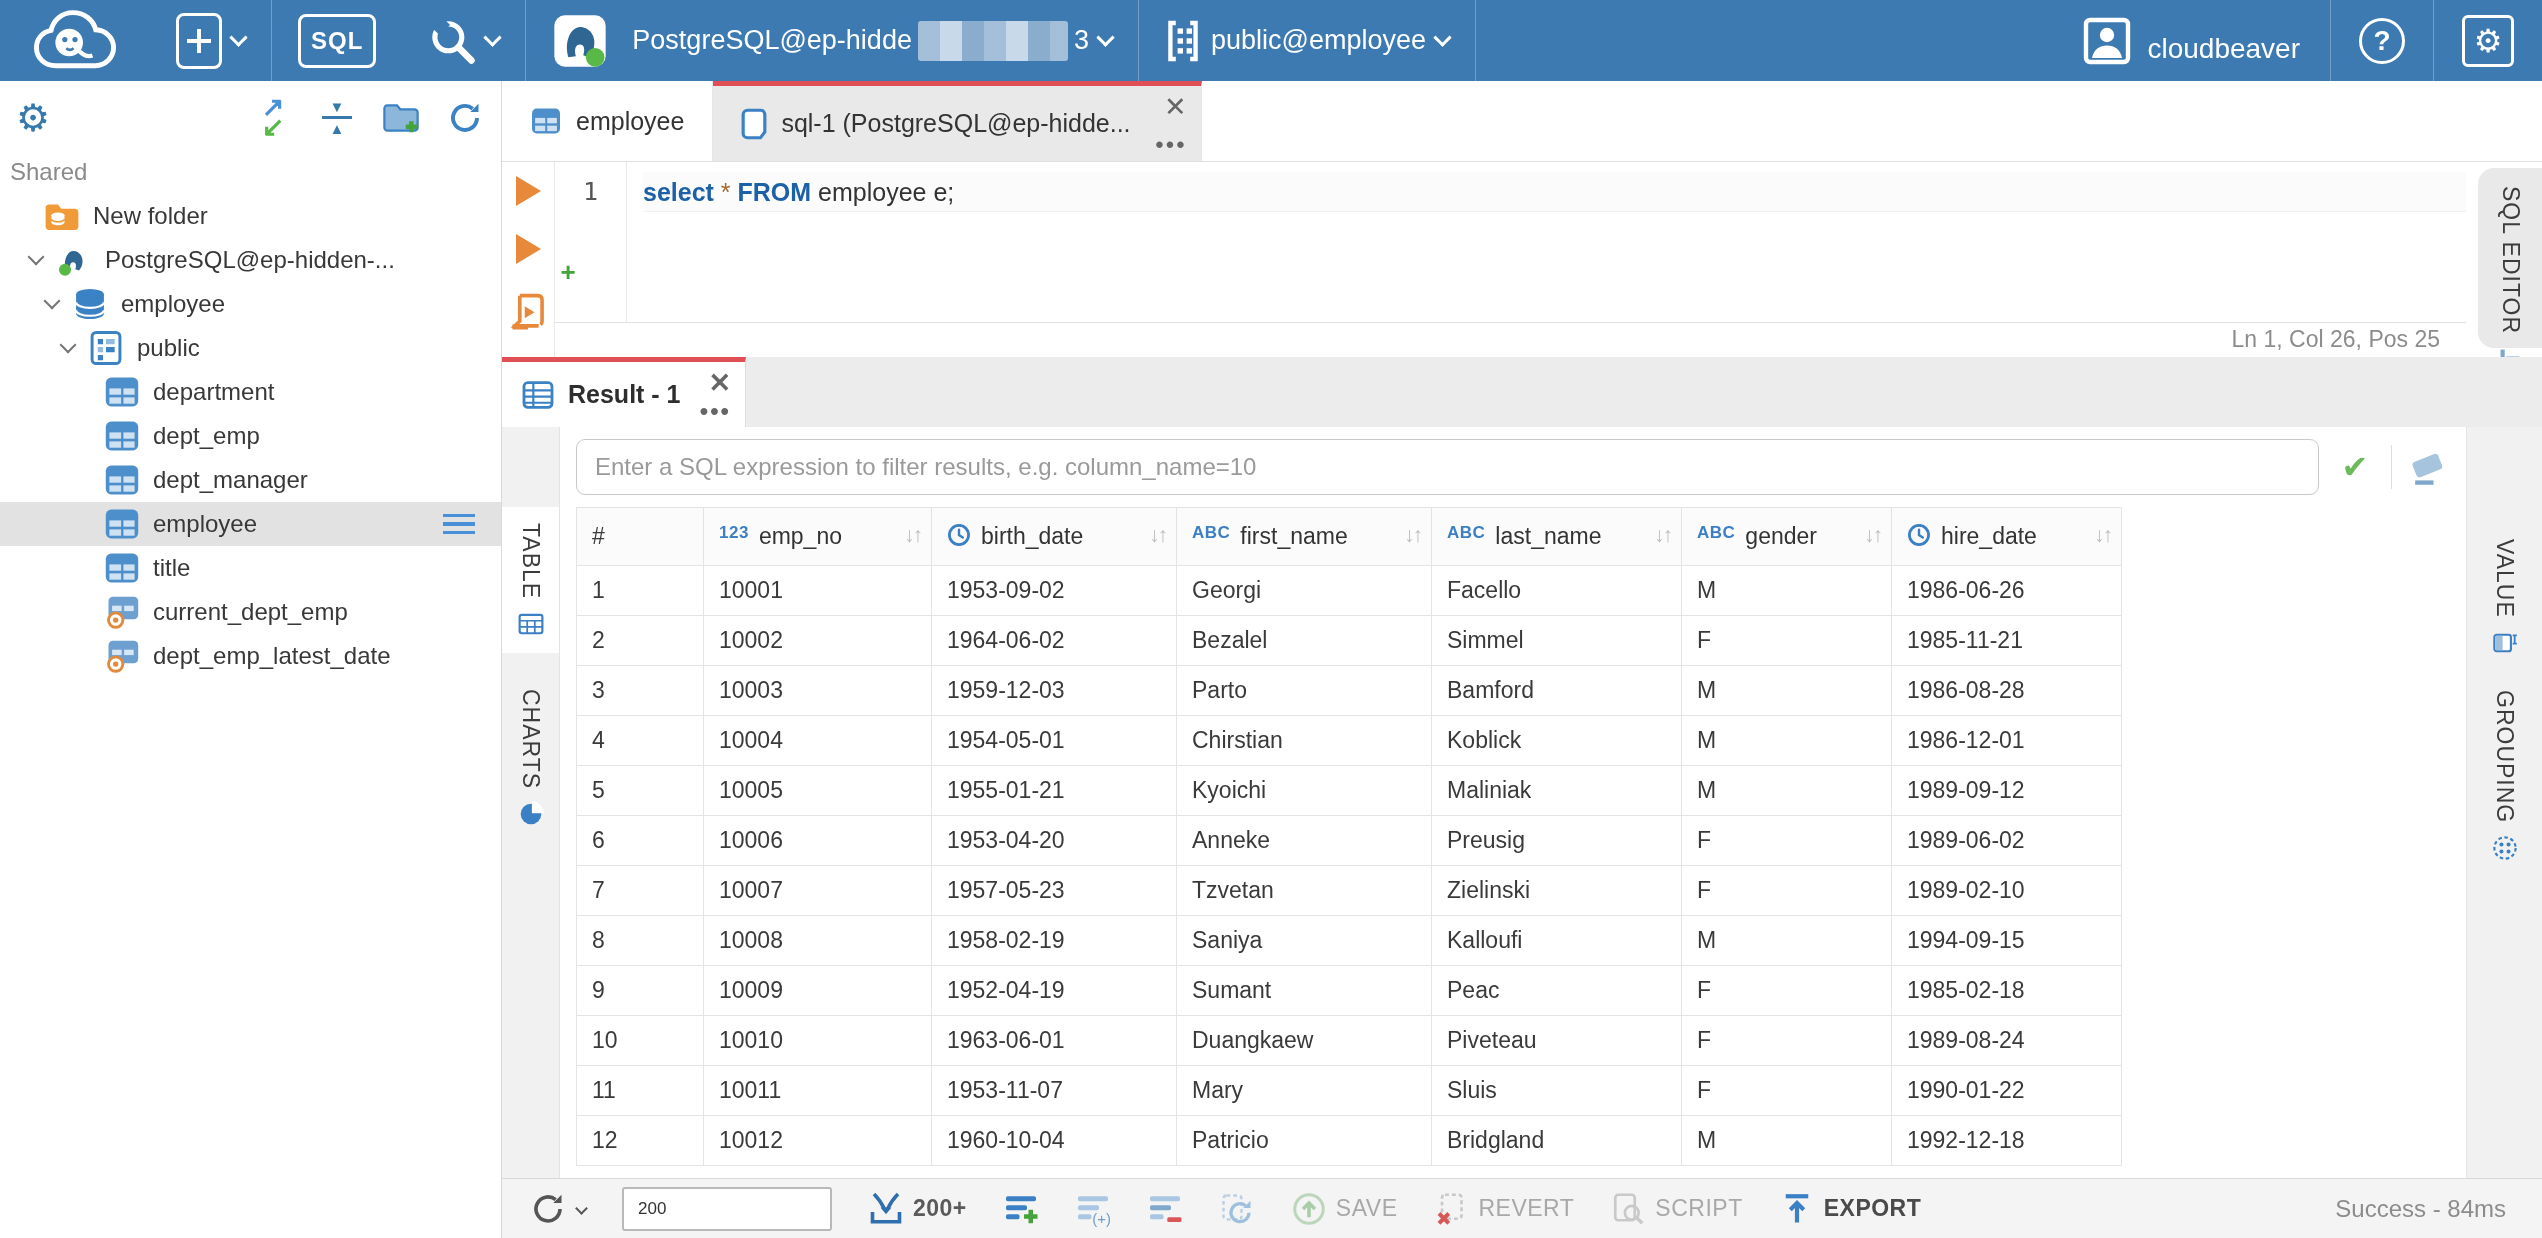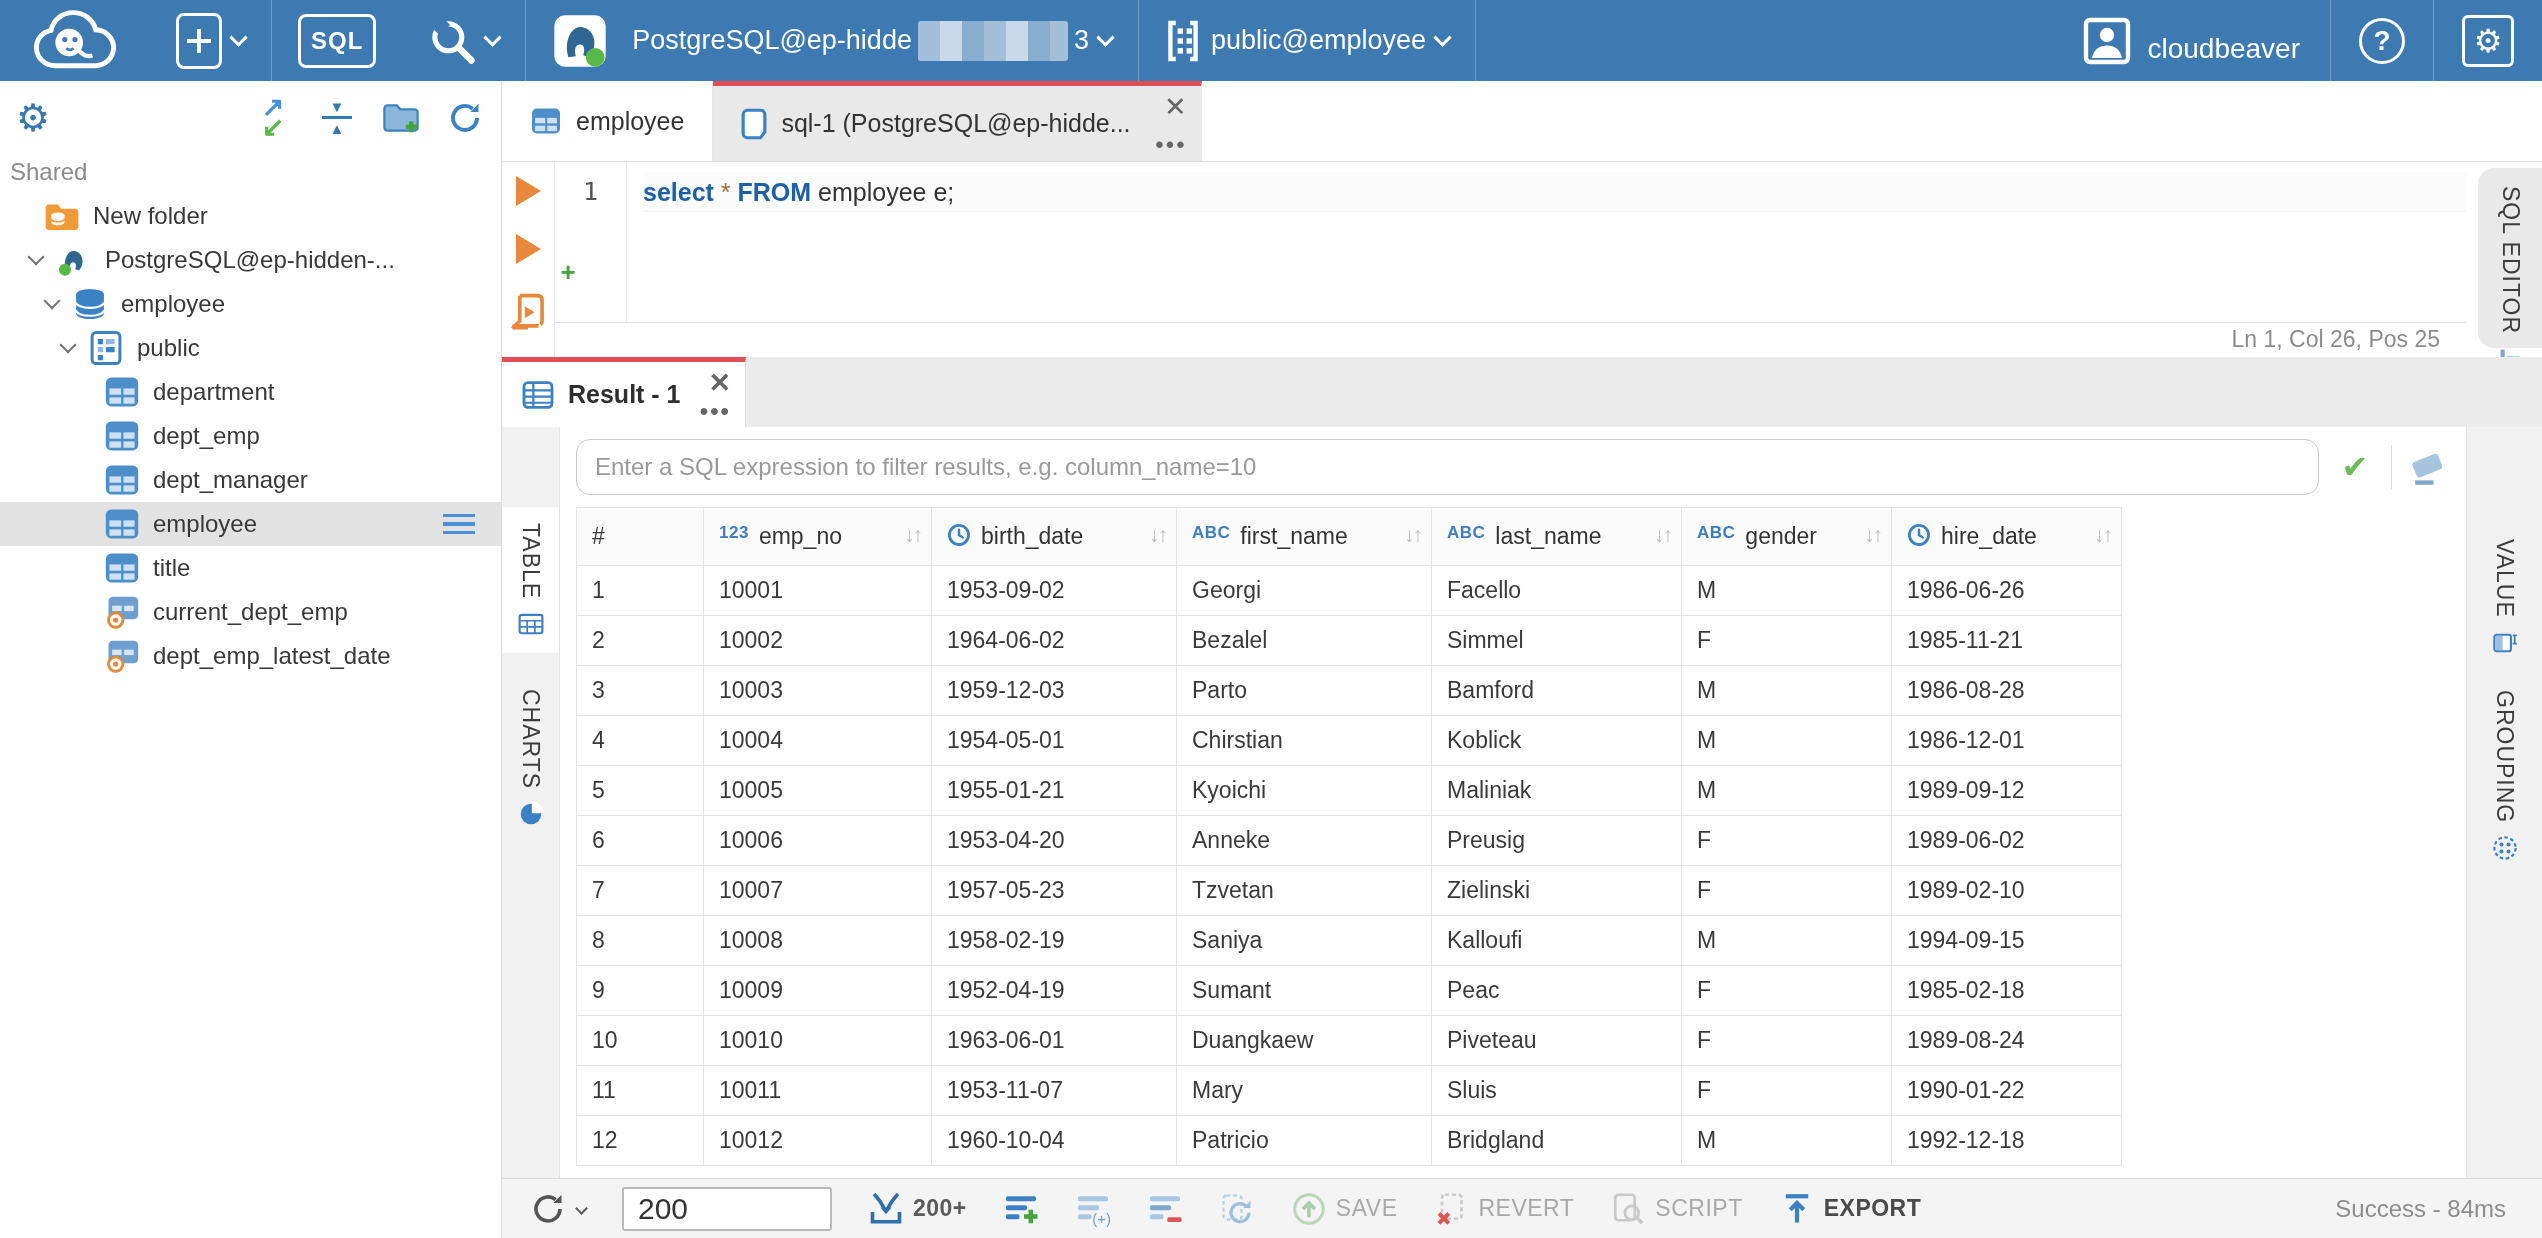--- a/index.html
+++ b/index.html
@@ -96,21 +96,21 @@
   .rtab .tico { width:32px; height:28px; flex:none; }
 
   
   .result-body { flex:1; display:flex; min-height:0; }
   .left-rail { width:58px; flex:none; background:#f1f1f1; border-right:1px solid #e3e3e3; display:flex; flex-direction:column; align-items:center; }
   .left-rail .vtab-table { margin-top:80px; background:#fff; width:100%; padding:16px 0; }
   .left-rail .vtab-charts { margin-top:22px; padding:14px 0; }
   .result-content { flex:1; display:flex; flex-direction:column; background:#fff; min-width:0; }
 
   .filter-row { height:80px; flex:none; display:flex; align-items:center; padding:0 16px; gap:14px; }
-  .filter-input { flex:1; height:56px; border:1px solid #c9c9c9; border-radius:14px; font-size:24px; padding:0 18px; color:#14532d; font-family:"Liberation Sans", sans-serif; }
+  .filter-input { flex:1; height:56px; border:1px solid #c9c9c9; border-radius:9px; font-size:24px; padding:0 18px; color:#14532d; font-family:"Liberation Sans", sans-serif; }
   .filter-input::placeholder { color:#9a9a9a; }
   .check-btn { font-size:32px; color:#6cba5c; width:44px; text-align:center; cursor:pointer; }
   .filter-div { width:1px; height:44px; background:#ddd; }
   .erase-btn { width:44px; height:44px; cursor:pointer; }
   .erase-btn svg { width:100%; height:100%; }
 
   .grid-wrap { flex:1; overflow:hidden; padding-left:16px; }
   table.grid { border-collapse:collapse; table-layout:fixed; }
   .grid th, .grid td { border:1px solid #e4e4e4; font-weight:normal; text-align:left; padding:0 0 0 15px; font-size:23px; color:#3a3a3a; white-space:nowrap; overflow:hidden; }
   .grid th { height:58px; background:#fbfbfb; }
@@ -120,21 +120,21 @@
   .th-clock { width:24px; height:24px; flex:none; }
   .th-name { color:#333; }
   .sort { margin-left:auto; color:#bdbdbd; font-size:21px; letter-spacing:-2px; flex:none; }
 
   
   .btoolbar { height:60px; flex:none; background:#f4f4f4; border-top:1px solid #d9d9d9; display:flex; align-items:center; padding:0 28px; }
   .bt-group { display:flex; align-items:center; gap:9px; margin-right:36px; cursor:pointer; }
   .bt-icon { width:36px; height:36px; display:flex; align-items:center; justify-content:center; }
   .bt-icon svg { width:100%; height:100%; }
   .bt-chev { width:9px; height:9px; border-right:2.5px solid #555; border-bottom:2.5px solid #555; transform:rotate(45deg); margin-left:2px; }
-  .limit-input { width:210px; height:44px; border:2px solid #b9b9b9; border-radius:3px; background:#fff; font-size:30px; padding:0 14px; color:#333; margin-right:36px; font-family:"Liberation Sans", sans-serif; }
+  .limit-input { width:210px; height:44px; border:2px solid #b9b9b9; border-radius:3px; background:#fff; font-size:17px; padding:0 14px; color:#333; margin-right:36px; font-family:"Liberation Sans", sans-serif; }
   .bt-label { font-size:23px; color:#a8a8a8; letter-spacing:.5px; }
   .bt-label.dark { color:#4a4a4a; font-weight:bold; }
   .bt-label.semi { color:#5a5a5a; font-weight:bold; }
   .bt-status { margin-left:auto; font-size:24px; color:#8c8c8c; padding-right:8px; }
 </style>
 </head>
 <body>
 
 <div class="page">
 

